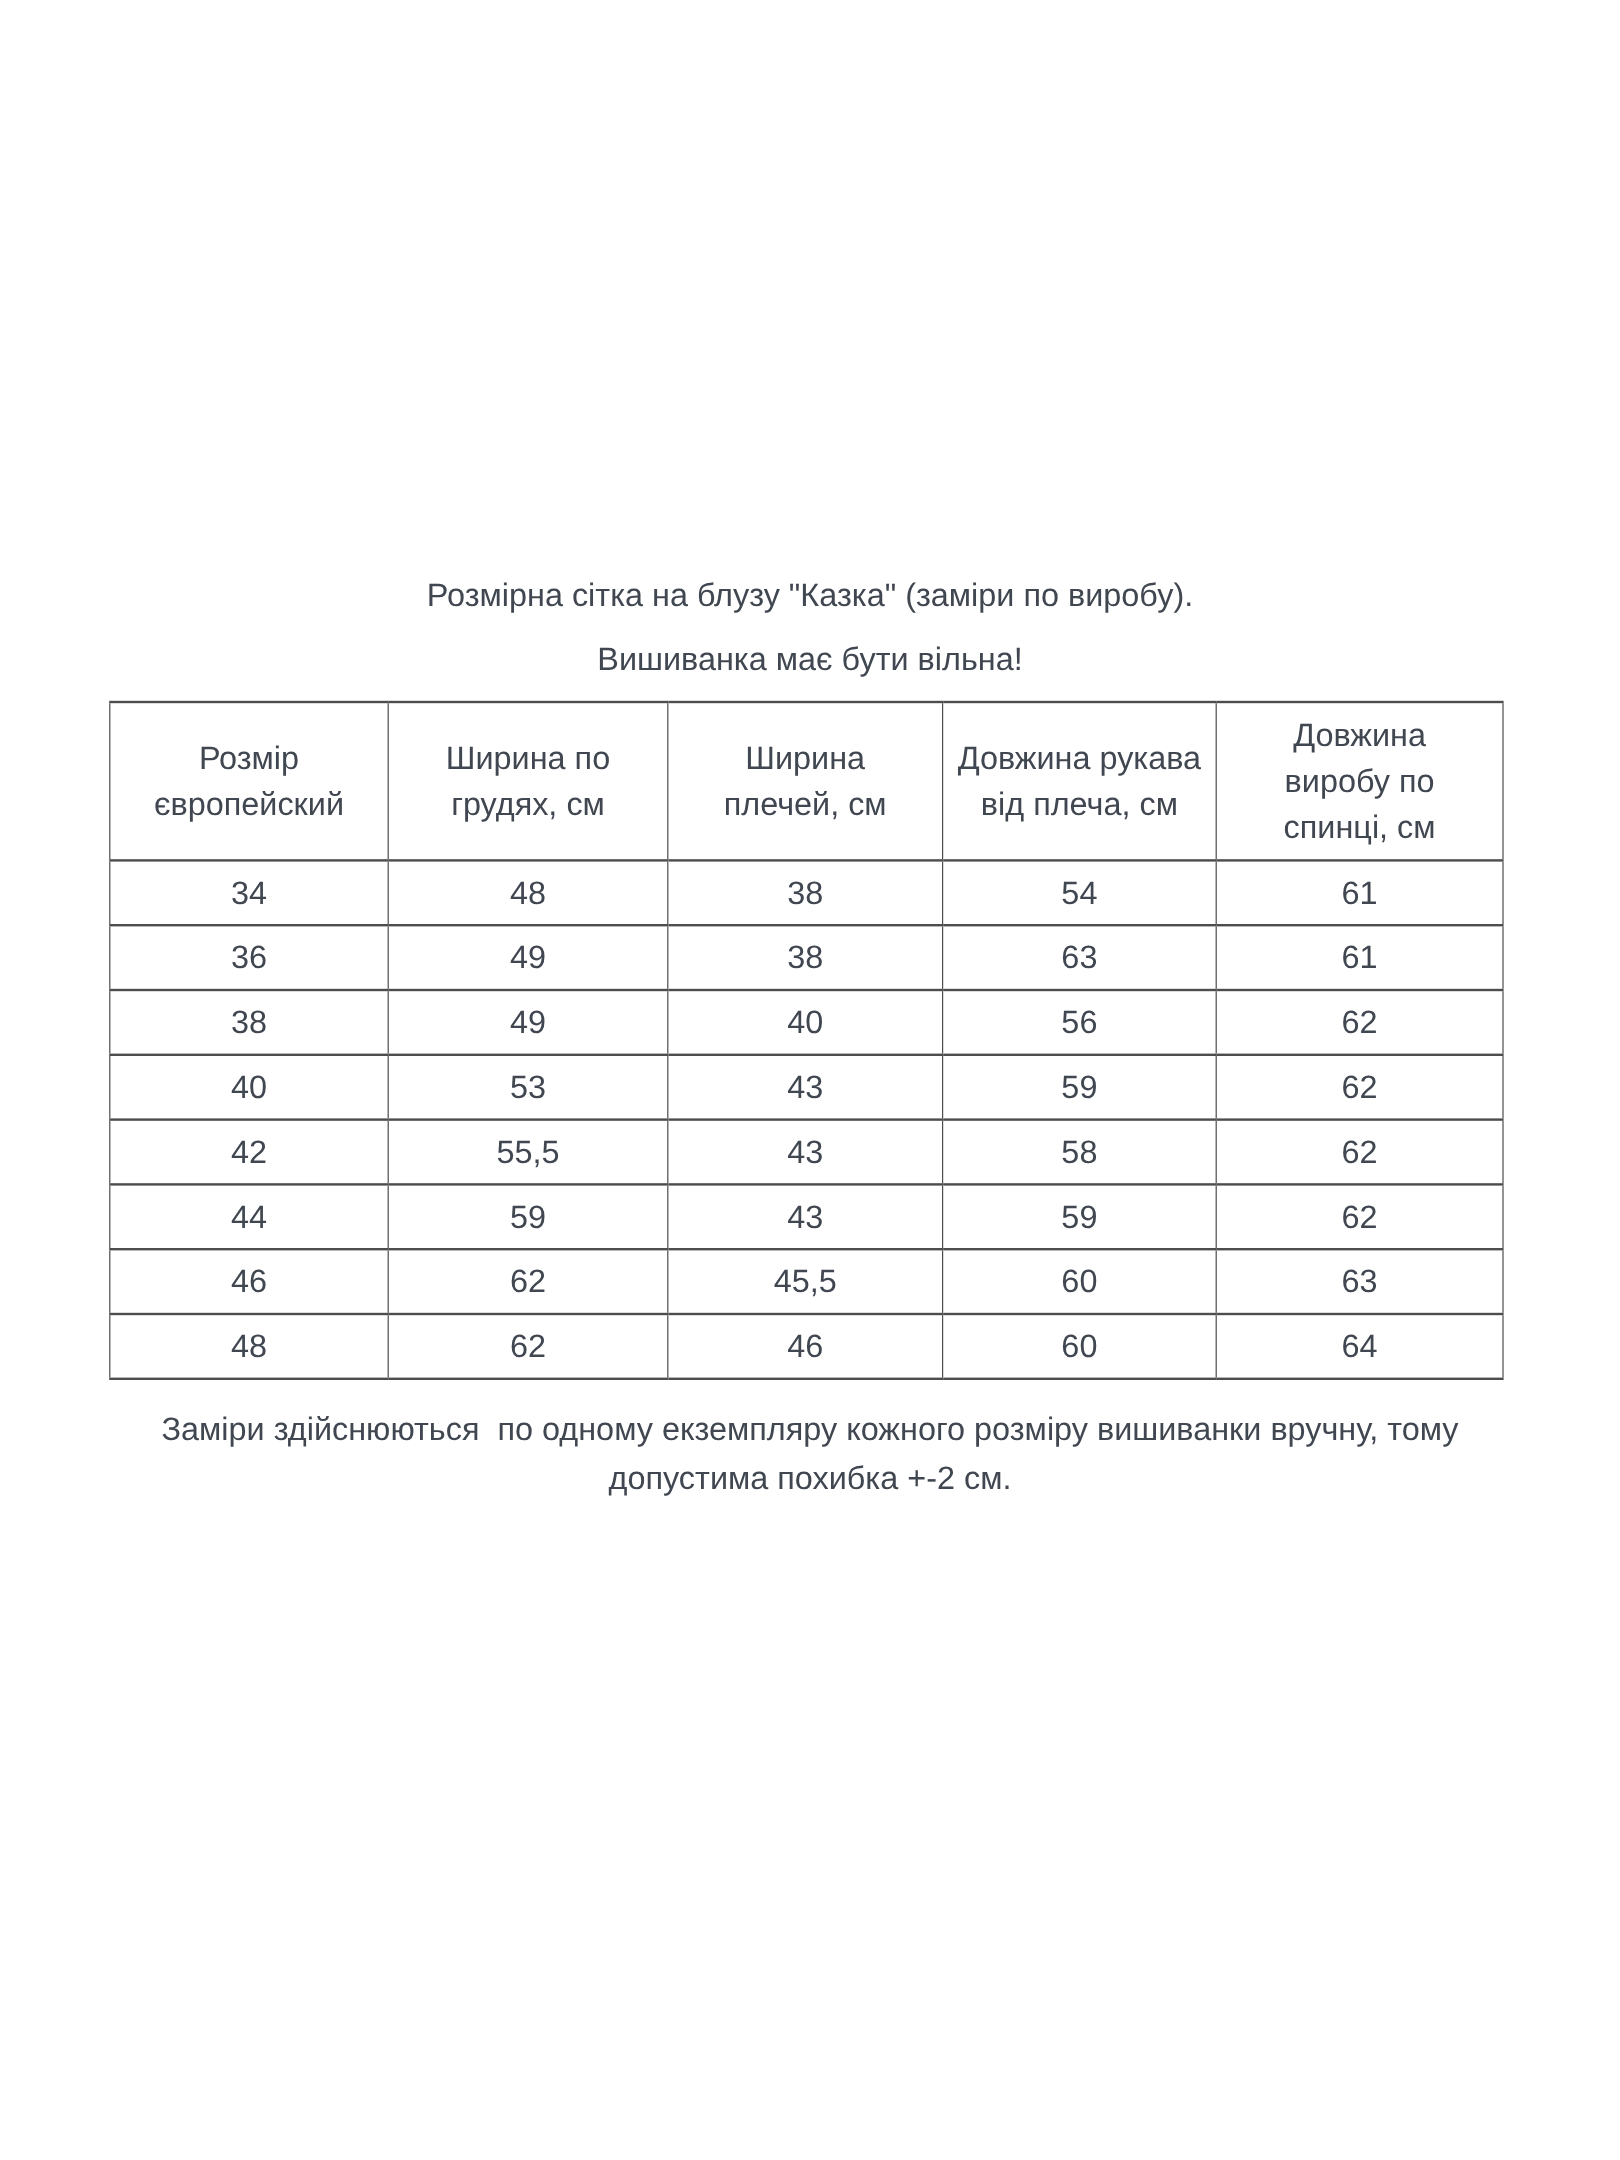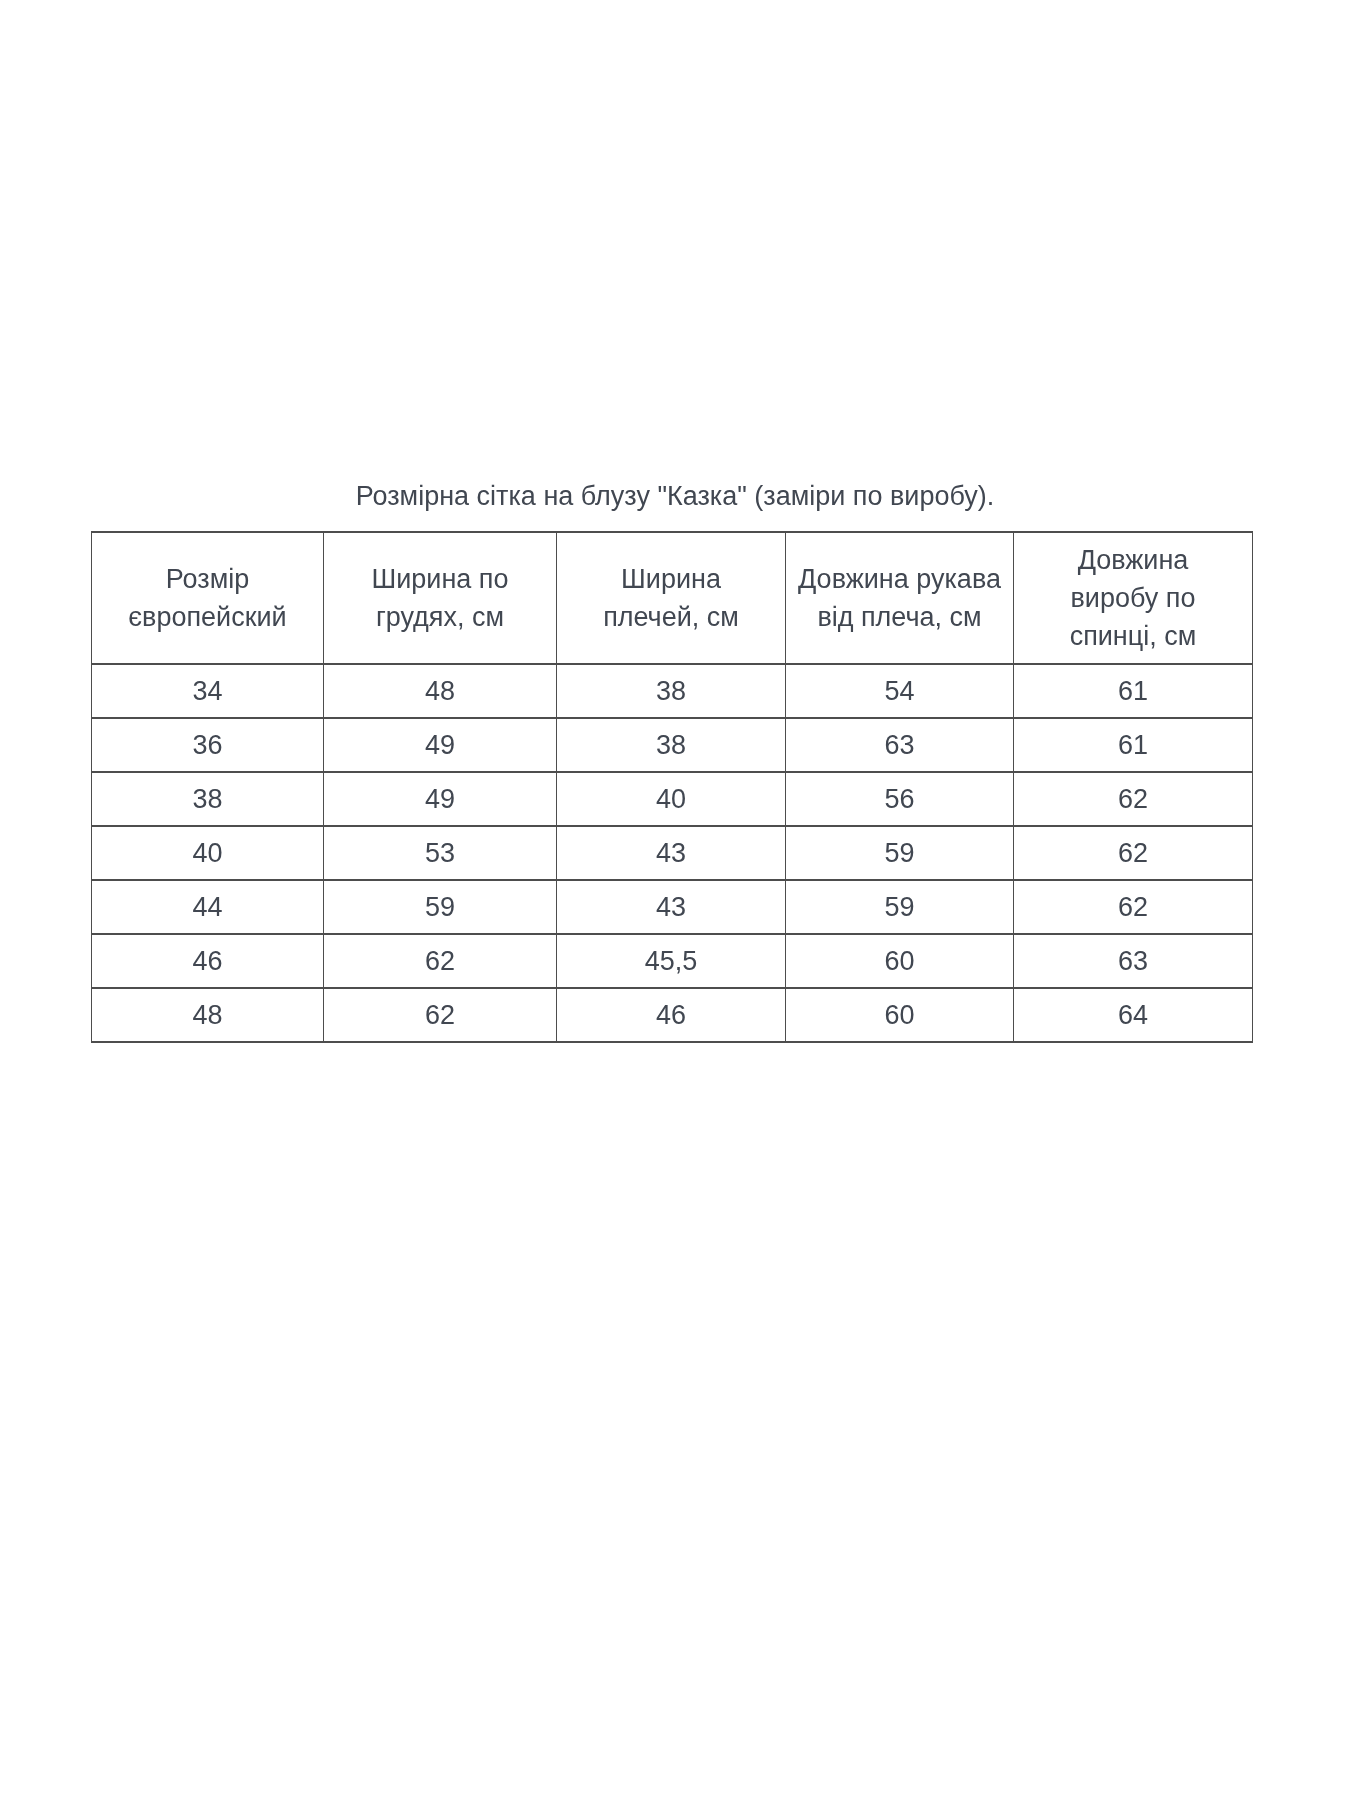--- a/index.html
+++ b/index.html
@@ -83,20 +83,21 @@
   }
 </style>
 </head>
 <body>
 
 <div class="page">
   <div class="content">
 
     <div class="title">Розмірна сітка на блузу "Казка" (заміри по виробу).</div>
 
+    <div class="subtitle">Вишиванка має бути вільна!</div>
 
     <table class="size-table">
       <colgroup>
         <col class="col-1">
         <col class="col-2">
         <col class="col-3">
         <col class="col-4">
         <col class="col-5">
       </colgroup>
       <thead>
@@ -137,20 +138,27 @@
             <td>62</td>
           </tr>
           <tr>
             <td>40</td>
             <td>53</td>
             <td>43</td>
             <td>59</td>
             <td>62</td>
           </tr>
           <tr>
+            <td>42</td>
+            <td>55,5</td>
+            <td>43</td>
+            <td>58</td>
+            <td>62</td>
+          </tr>
+          <tr>
             <td>44</td>
             <td>59</td>
             <td>43</td>
             <td>59</td>
             <td>62</td>
           </tr>
           <tr>
             <td>46</td>
             <td>62</td>
             <td>45,5</td>
@@ -160,15 +168,17 @@
           <tr>
             <td>48</td>
             <td>62</td>
             <td>46</td>
             <td>60</td>
             <td>64</td>
           </tr>
         </tbody>
     </table>
 
+    <div class="note">Заміри здійснюються&nbsp; по одному екземпляру кожного розміру вишиванки вручну, тому
+допустима похибка +-2 см.</div>
 
   </div>
 </div>
 
 </body></html>

